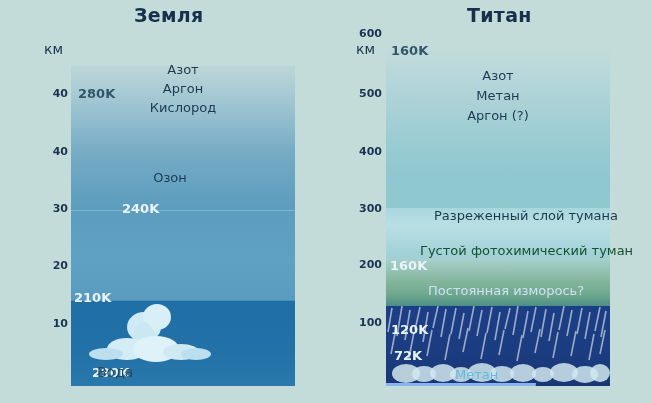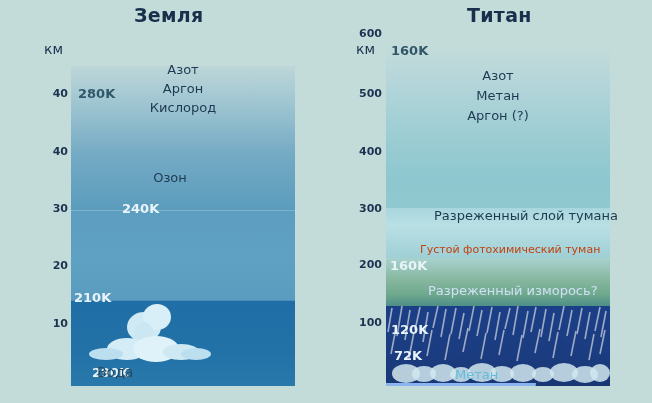--- a/index.html
+++ b/index.html
@@ -151,21 +151,21 @@
   }
   #titan-gases {
     left: 386px; top: 66px; width: 224px;
     text-align: center; color: #1e3a52; line-height: 20px; font-size: 13px;
     position: absolute;
   }
   #thin-haze-label {
     left: 434px; top: 208px; color: #1c3a4e; font-size: 13px;
   }
   #thick-haze-label {
-    left: 420px; top: 243px; color: #c2410c; font-size: 11px; text-align: center;
+    left: 420px; top: 243px; color: #14532d; font-size: 13px; text-align: center;
   }
   #drizzle-label {
     left: 428px; top: 283px; color: #cfe0f5; font-size: 13px;
   }
 
   #methane-lake { position: absolute; left: 386px; top: 362px; width: 224px; height: 24px; z-index: 5; }
   .lake-blob { position: absolute; border-radius: 50%; background: #d2e8f0; opacity:.85; }
   #methane-word {
     position: absolute; left: 455px; top: 367px; z-index: 6;
     font-size: 13px; color: #62bdd8;
@@ -294,21 +294,21 @@
   <div class="temp-label" id="t-95">95K</div>
 
   <div id="titan-gases">
     <div>Азот</div>
     <div>Метан</div>
     <div>Аргон (?)</div>
   </div>
 
   <div class="titan-text" id="thin-haze-label">Разреженный слой тумана</div>
   <div class="titan-text" id="thick-haze-label">Густой фотохимический туман</div>
-  <div class="titan-text" id="drizzle-label">Разреженный изморось?</div>
+  <div class="titan-text" id="drizzle-label">Постоянная изморось?</div>
 
   <div id="methane-lake">
     <div class="lake-blob" style="left:6px; top:2px; width:28px; height:19px;"></div>
     <div class="lake-blob" style="left:26px; top:4px; width:24px; height:16px;"></div>
     <div class="lake-blob" style="left:44px; top:2px; width:26px; height:18px;"></div>
     <div class="lake-blob" style="left:64px; top:5px; width:22px; height:15px;"></div>
     <div class="lake-blob" style="left:82px; top:1px; width:28px; height:19px;"></div>
     <div class="lake-blob" style="left:104px; top:4px; width:24px; height:16px;"></div>
     <div class="lake-blob" style="left:124px; top:2px; width:26px; height:18px;"></div>
     <div class="lake-blob" style="left:146px; top:5px; width:22px; height:15px;"></div>

